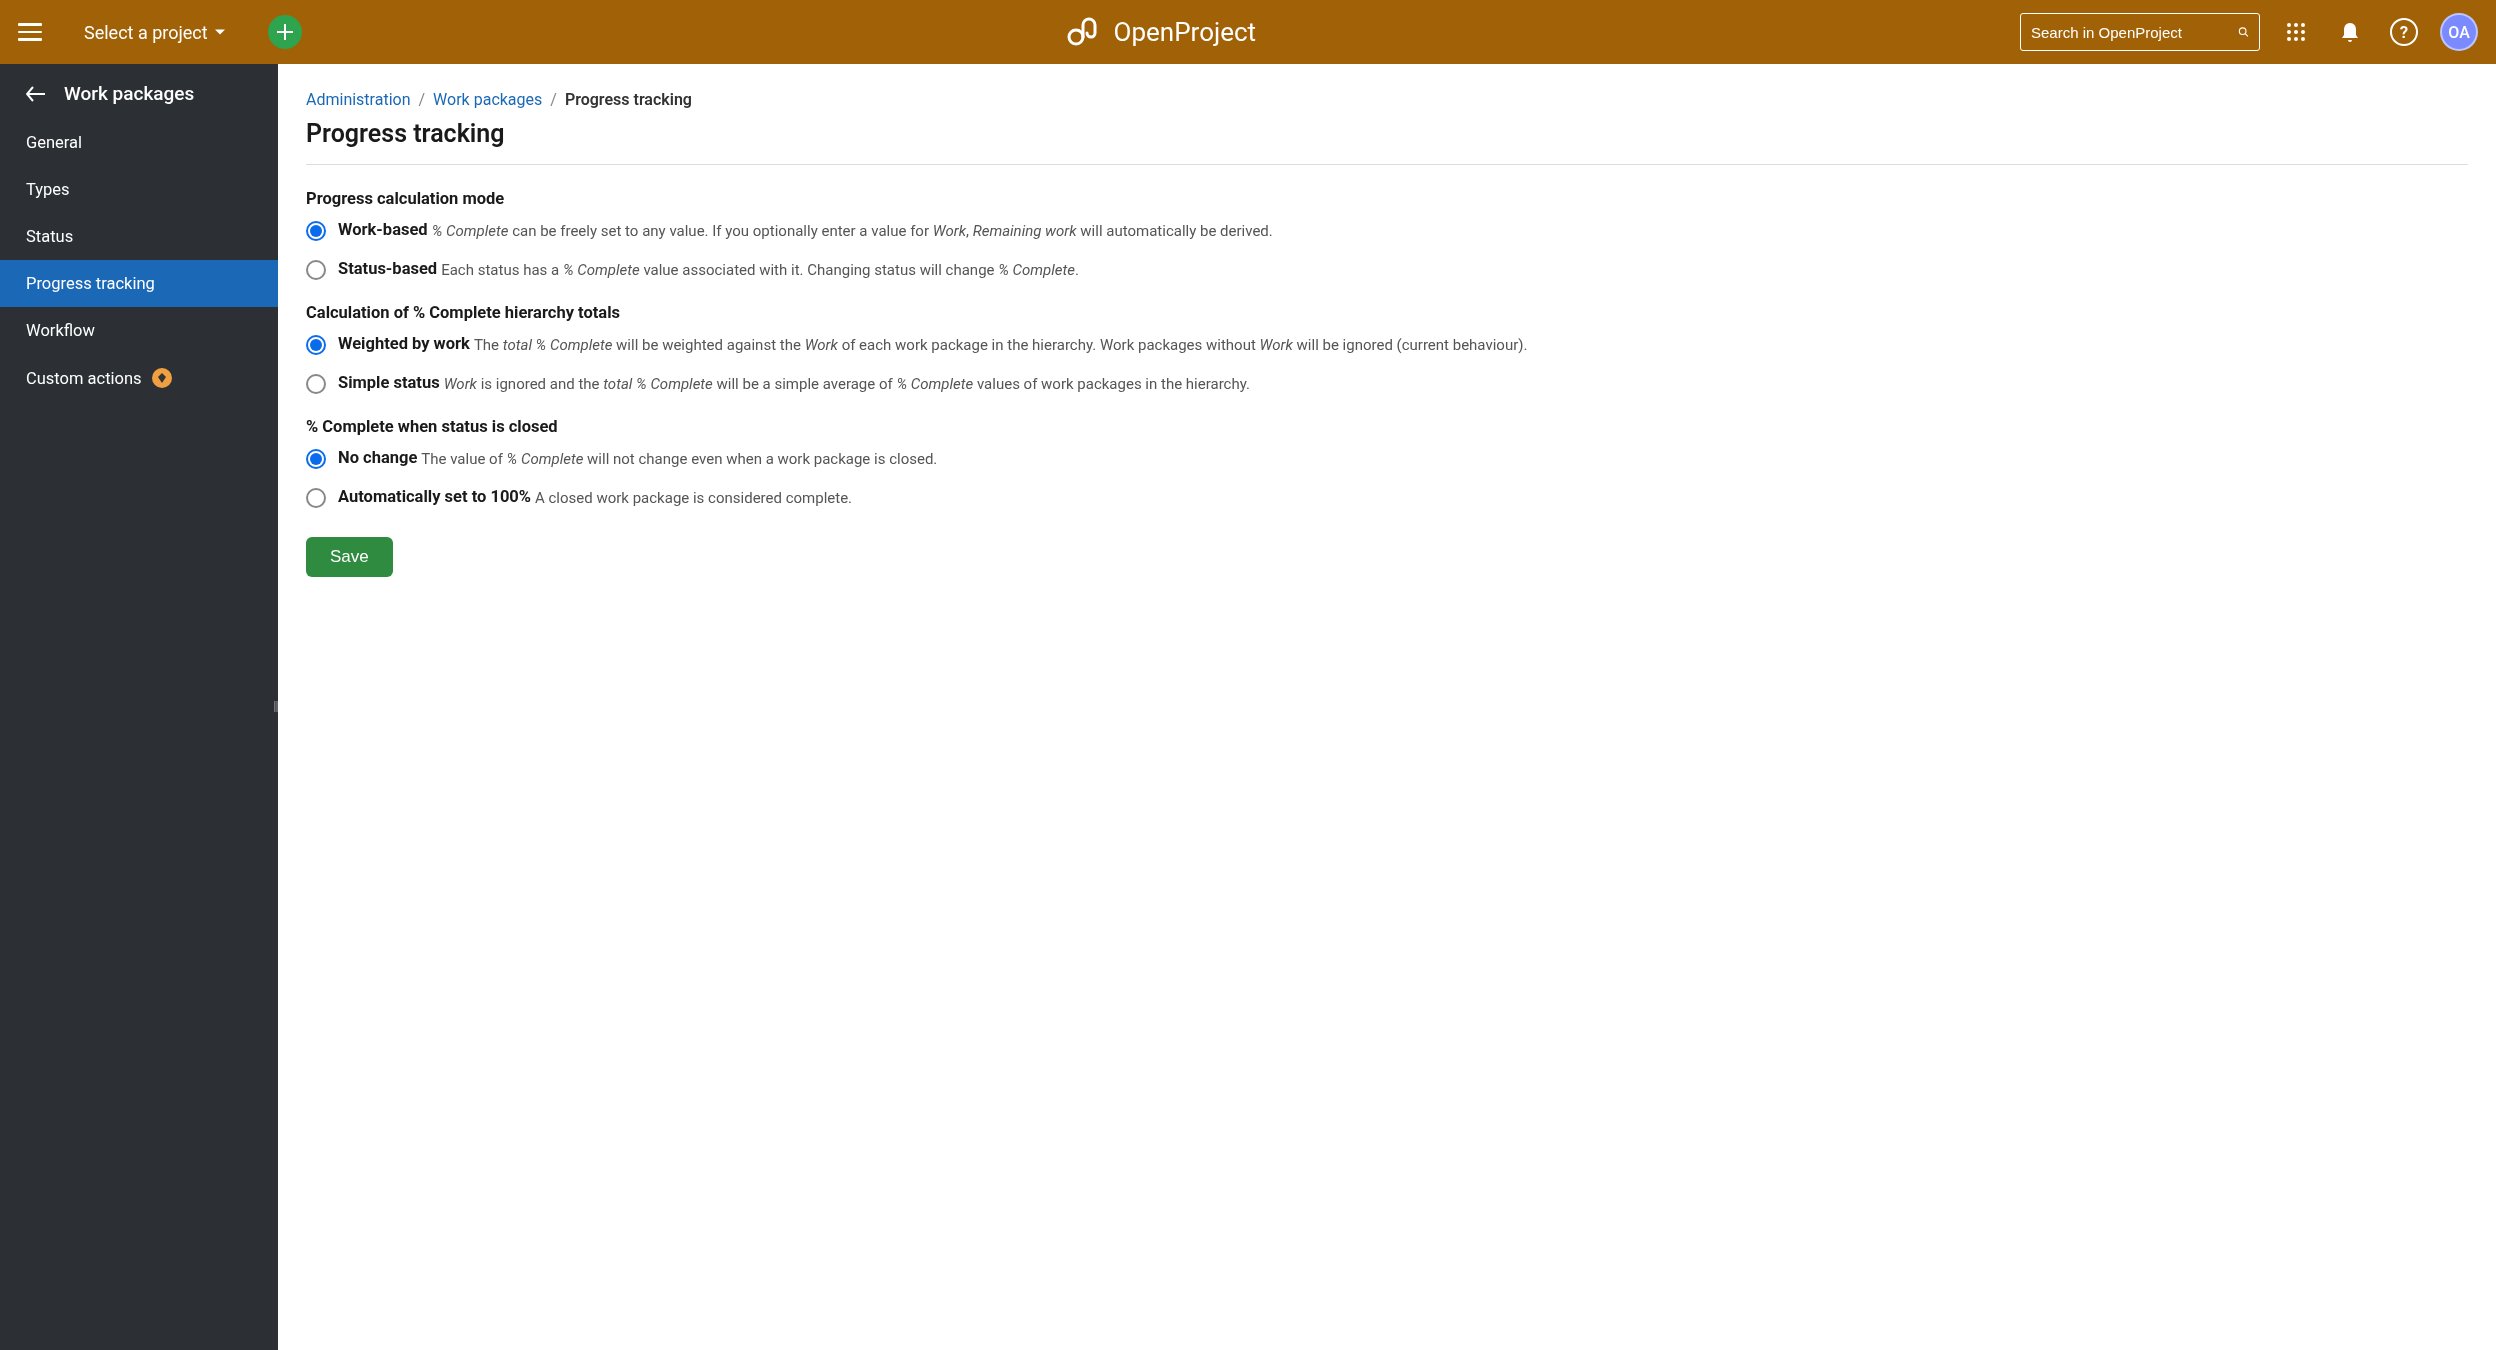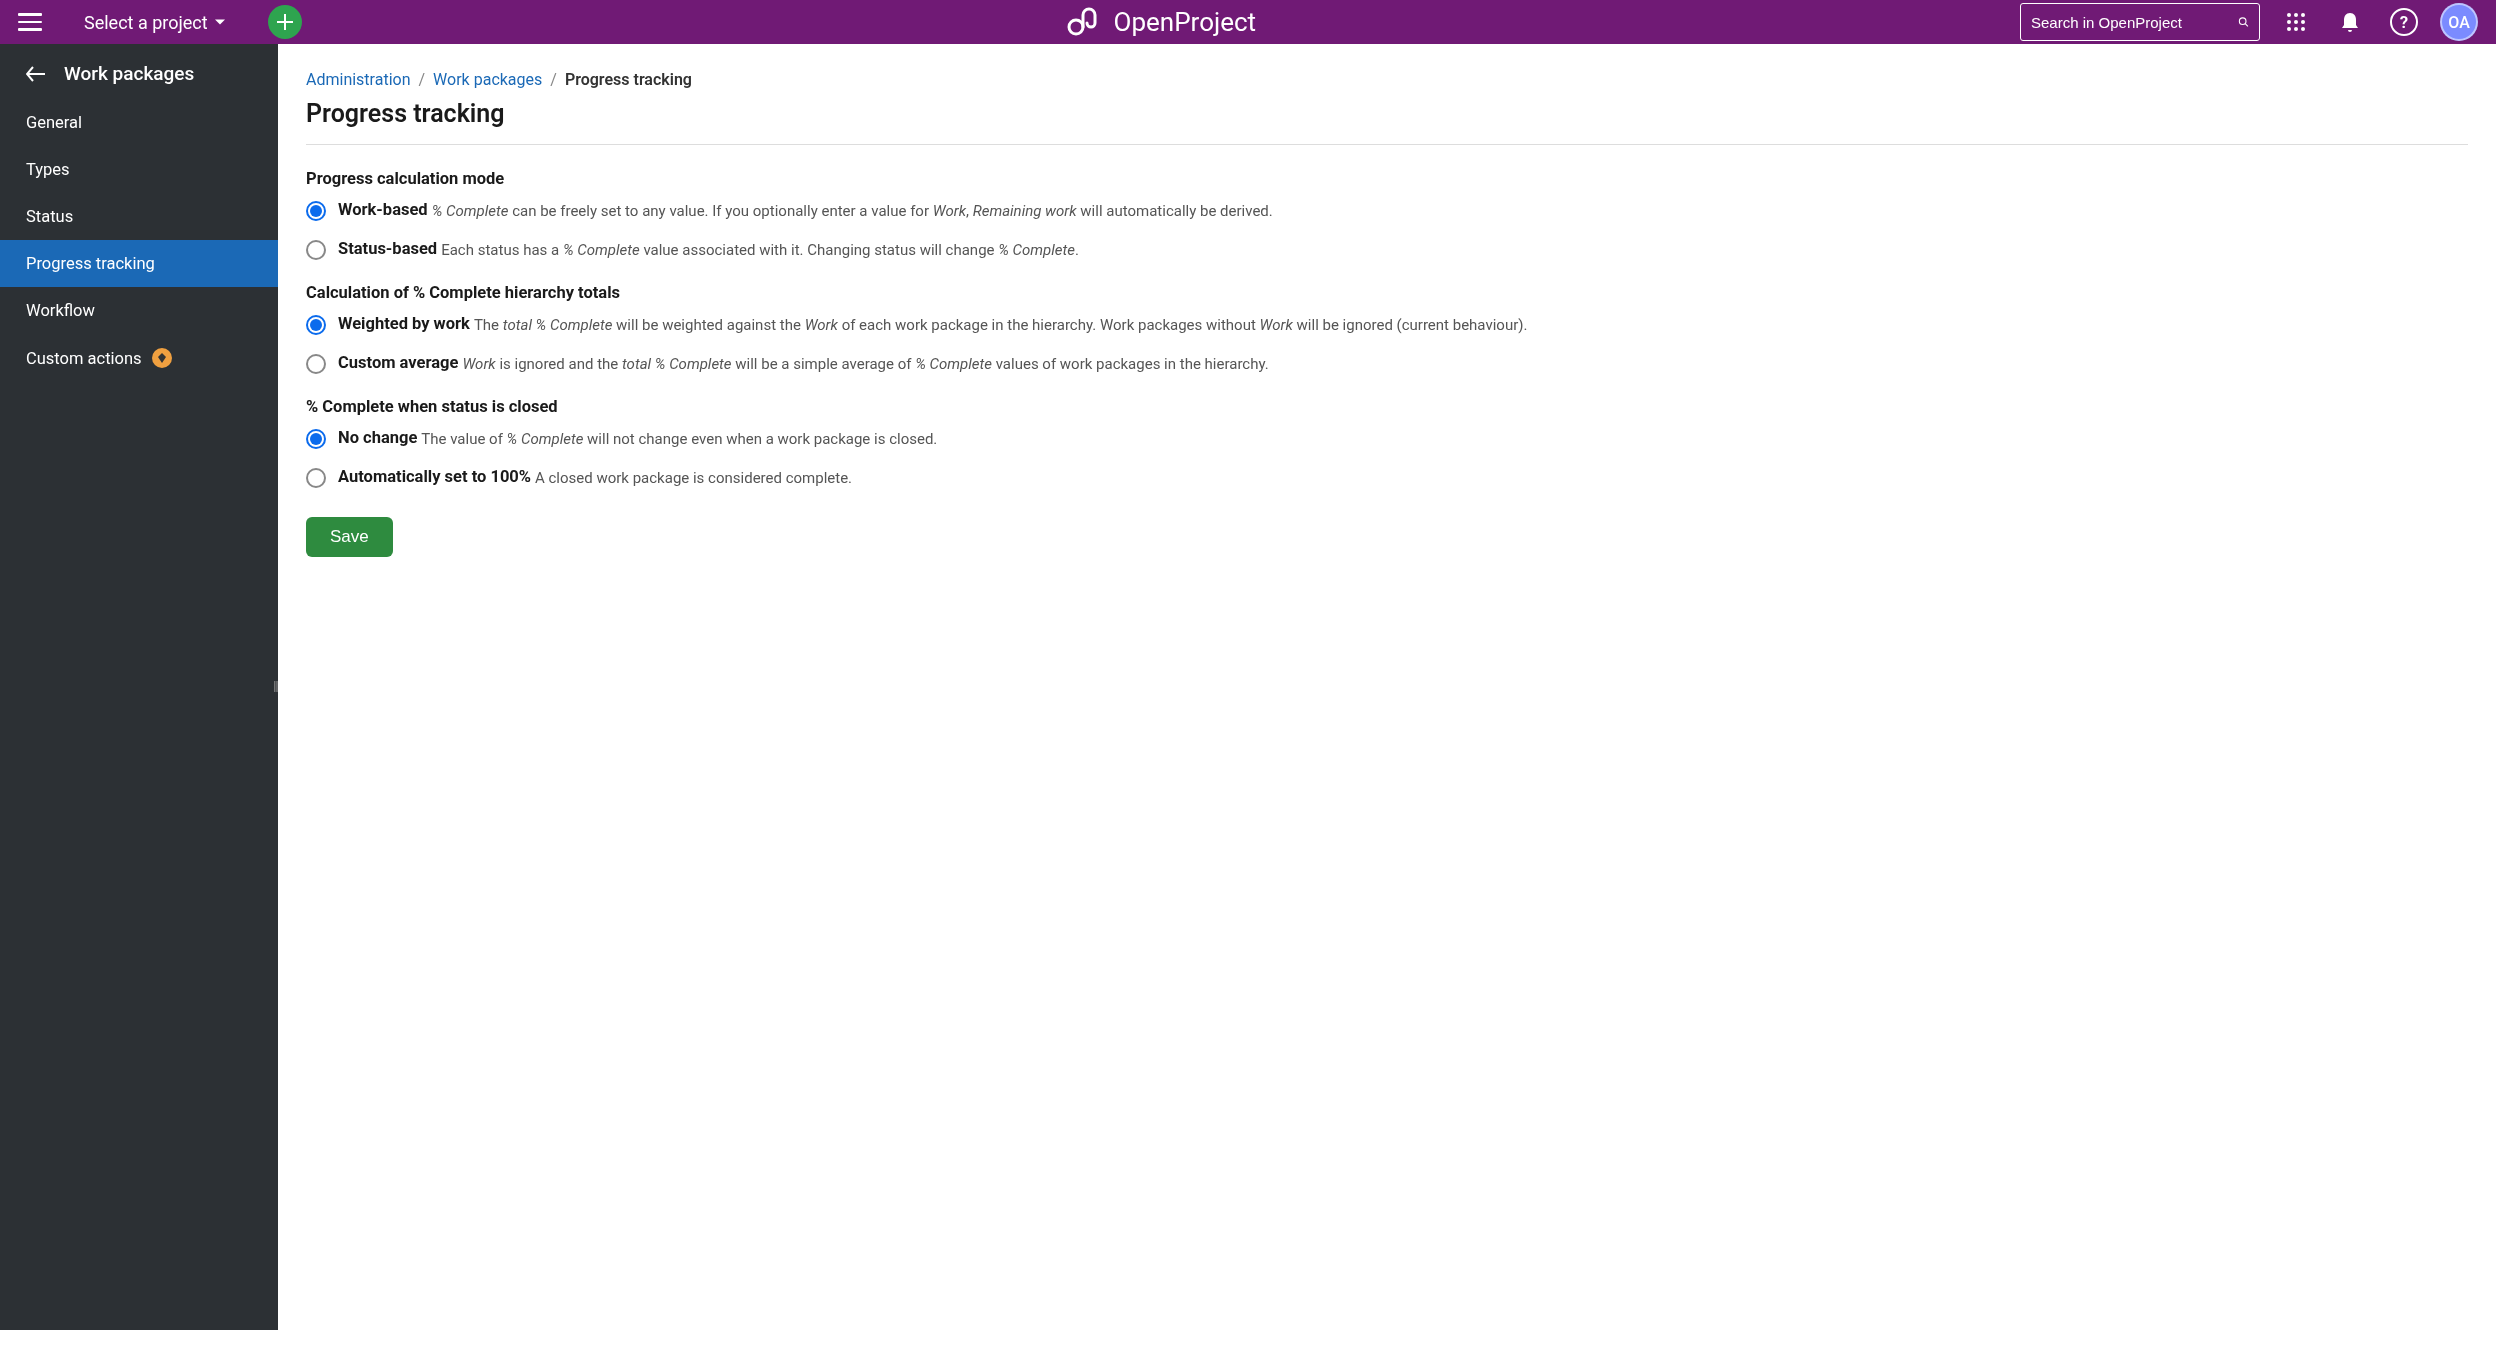--- a/index.html
+++ b/index.html
@@ -1,19 +1,19 @@
 <!DOCTYPE html>
 <html><head>
   <meta charset="utf-8">
   <style>
     * { box-sizing: border-box; margin: 0; padding: 0; }
     body { font-family: -apple-system, BlinkMacSystemFont, "Segoe UI", Roboto, "Helvetica Neue", Arial, sans-serif; font-size: 15px; color: #1a1a1a; background: #fff; }
     
     
-    .top-header { background: #701a75; height: 44px; display: flex; align-items: center; padding: 0 18px; gap: 14px; }
+    .top-header { background: #a16207; height: 64px; display: flex; align-items: center; padding: 0 18px; gap: 14px; }
     .hamburger { width: 24px; height: 24px; display: flex; flex-direction: column; justify-content: center; gap: 5px; cursor: pointer; }
     .hamburger span { display: block; height: 2.5px; background: #fff; border-radius: 1px; }
     .project-selector { color: #fff; font-size: 18px; display: flex; align-items: center; gap: 6px; cursor: pointer; margin-left: 28px; }
     .project-selector svg { fill: #fff; }
     .add-btn { width: 34px; height: 34px; border-radius: 50%; background: #2ea44f; display: flex; align-items: center; justify-content: center; cursor: pointer; margin-left: 28px; }
     .add-btn svg { fill: #fff; }
     
     .header-center { flex: 1; display: flex; align-items: center; justify-content: center; }
     .brand { display: flex; align-items: center; gap: 10px; color: #fff; font-size: 26px; font-weight: 400; }
     .brand-logo { display: flex; align-items: center; }
@@ -208,21 +208,21 @@
         <div class="radio-option">
           <div class="radio-circle selected"></div>
           <div class="radio-content">
             <div class="radio-title">Weighted by work</div>
             <div class="radio-desc">The <em>total % Complete</em> will be weighted against the <em>Work</em> of each work package in the hierarchy. Work packages without <em>Work</em> will be ignored (current behaviour).</div>
           </div>
         </div>
         <div class="radio-option">
           <div class="radio-circle"></div>
           <div class="radio-content">
-            <div class="radio-title">Custom average</div>
+            <div class="radio-title">Simple status</div>
             <div class="radio-desc"><em>Work</em> is ignored and the <em>total % Complete</em> will be a simple average of <em>% Complete</em> values of work packages in the hierarchy.</div>
           </div>
         </div>
       </div>
     
     <div class="section-label">% Complete when status is closed</div>
     <div class="radio-group" id="section3">
         <div class="radio-option">
           <div class="radio-circle selected"></div>
           <div class="radio-content">

